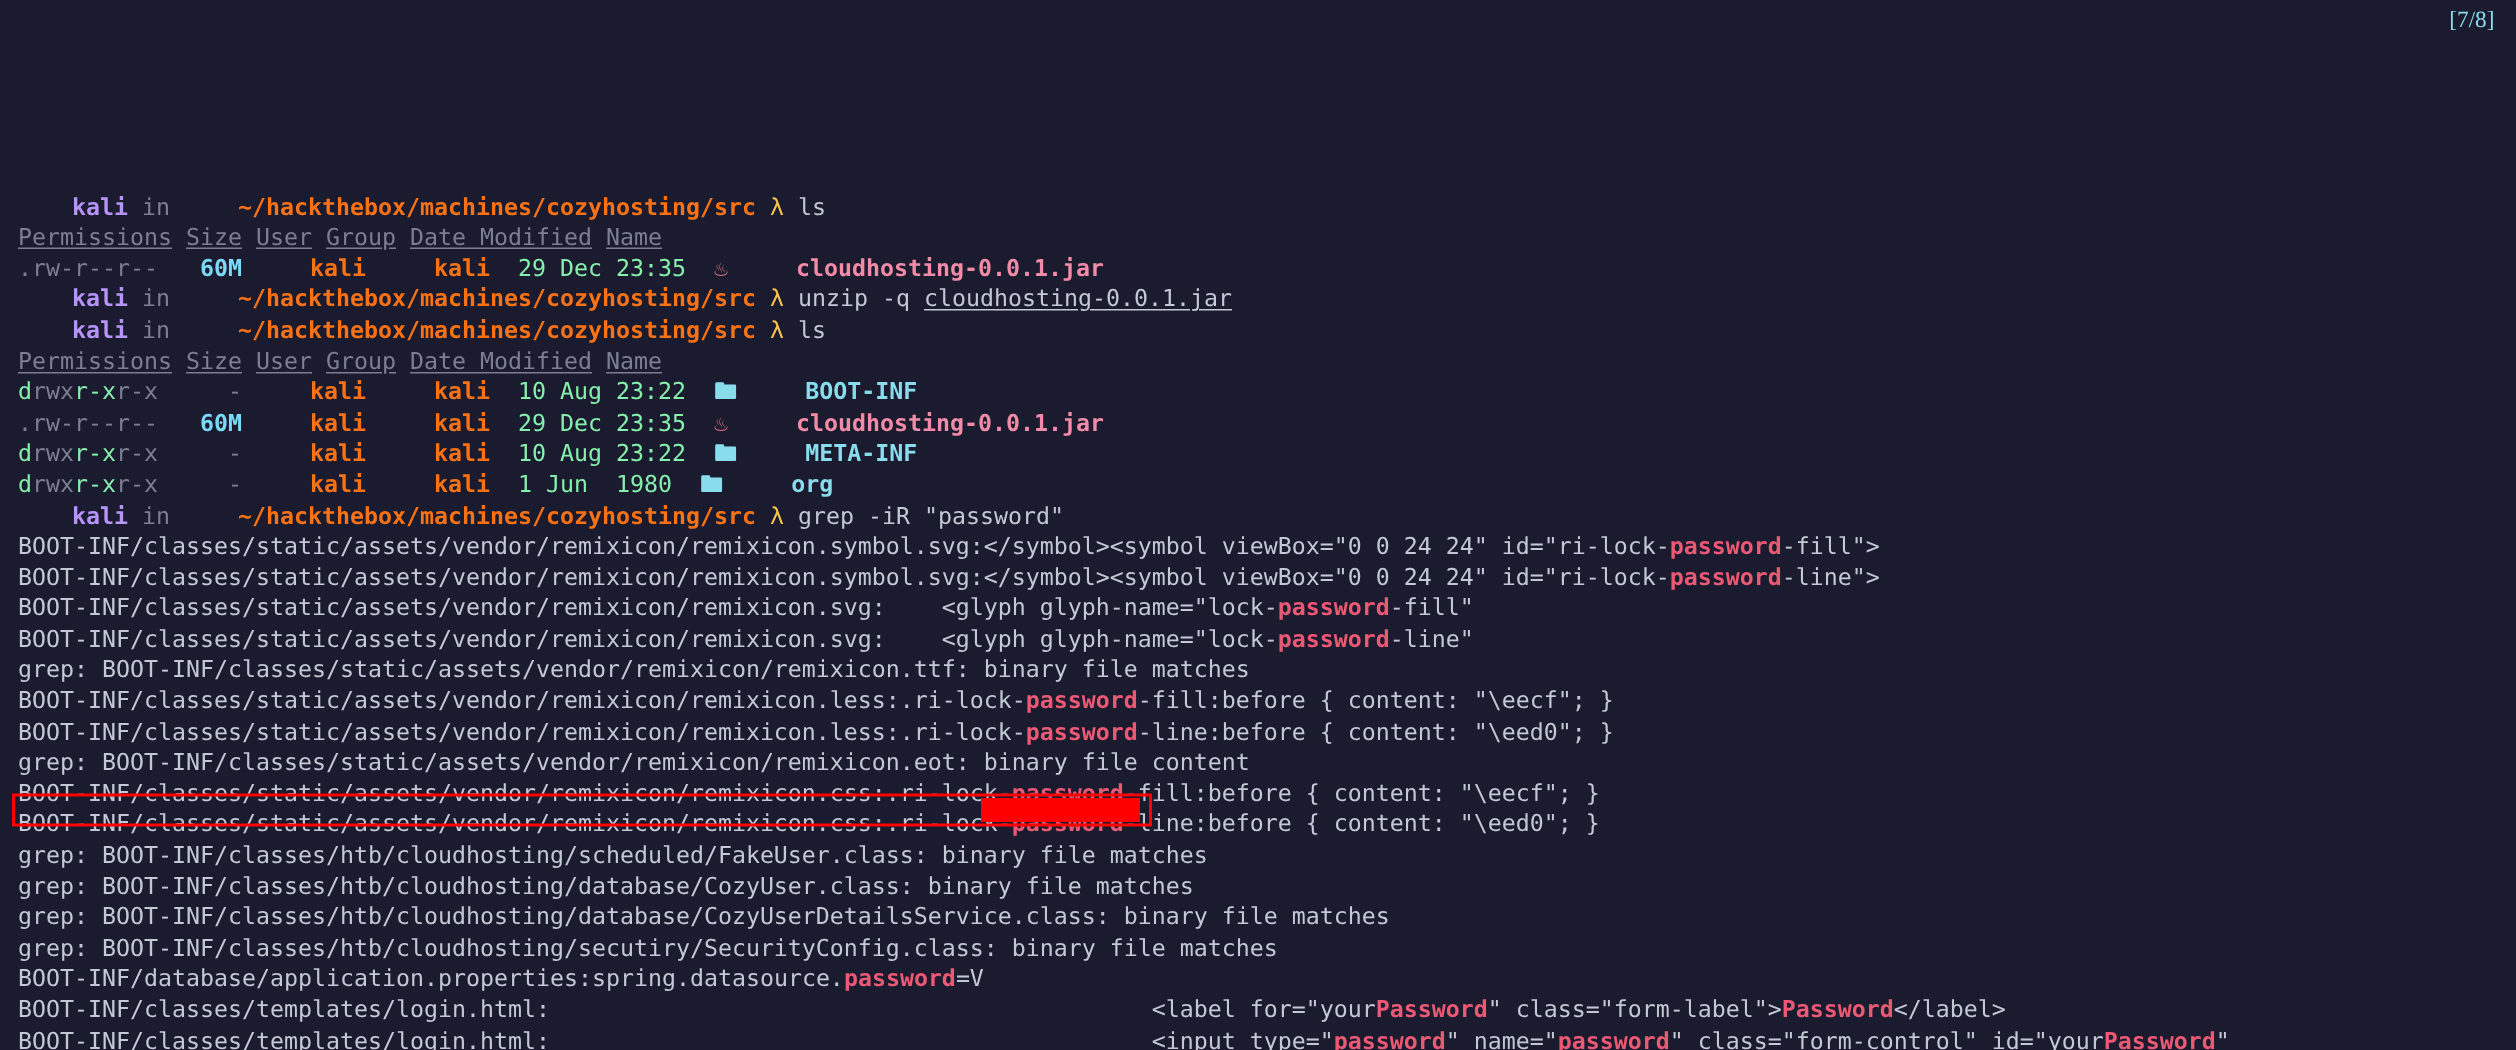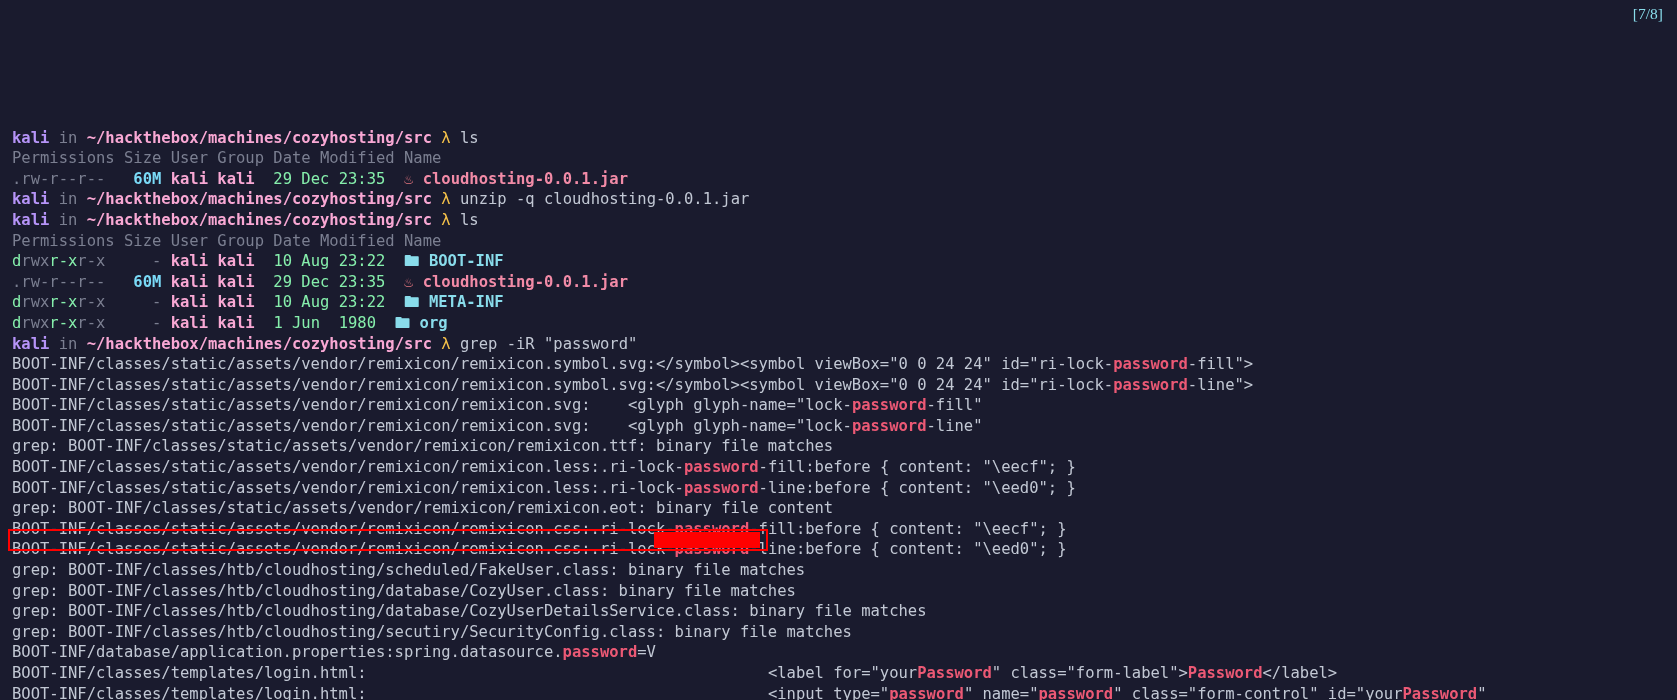--- a/index.html
+++ b/index.html
@@ -10,27 +10,27 @@
     font-size: 15.5px;
     line-height: 20.6px;
     padding: 4px 12px;
     white-space: pre;
     overflow: hidden;
     width: 1677px;
     position: relative;
   }
   .gray   { color: #7b7f91; }
   .purple { color: #b694f8; }
-  .white  { color: #f9a8d4; }
-  .bold   { font-weight: bold; }
+  .white  { color: #f97316; }
+  .bold   { font-weight: bold; margin-left: 36px; }
   .yellow { color: #f7c34a; }
   .blue   { color: #86efac; }
   .cyan   { color: #7adaf7; font-weight: bold; }
   .pink   { color: #f28ba7; }
-  .ul     { text-underline-offset: 2px; }
+  .ul     { text-decoration: underline; text-underline-offset: 2px; }
   .hl     { color: #ec5975; font-weight: bold; }
   .java-dot { color: #e0747e; }
   .fold-cyan { color: #89dceb; }
 
   .status-counter {
     position: absolute;
     top: 4px;
     right: 14px;
     color: #89dceb;
     font-family: Liberation Serif, serif;

